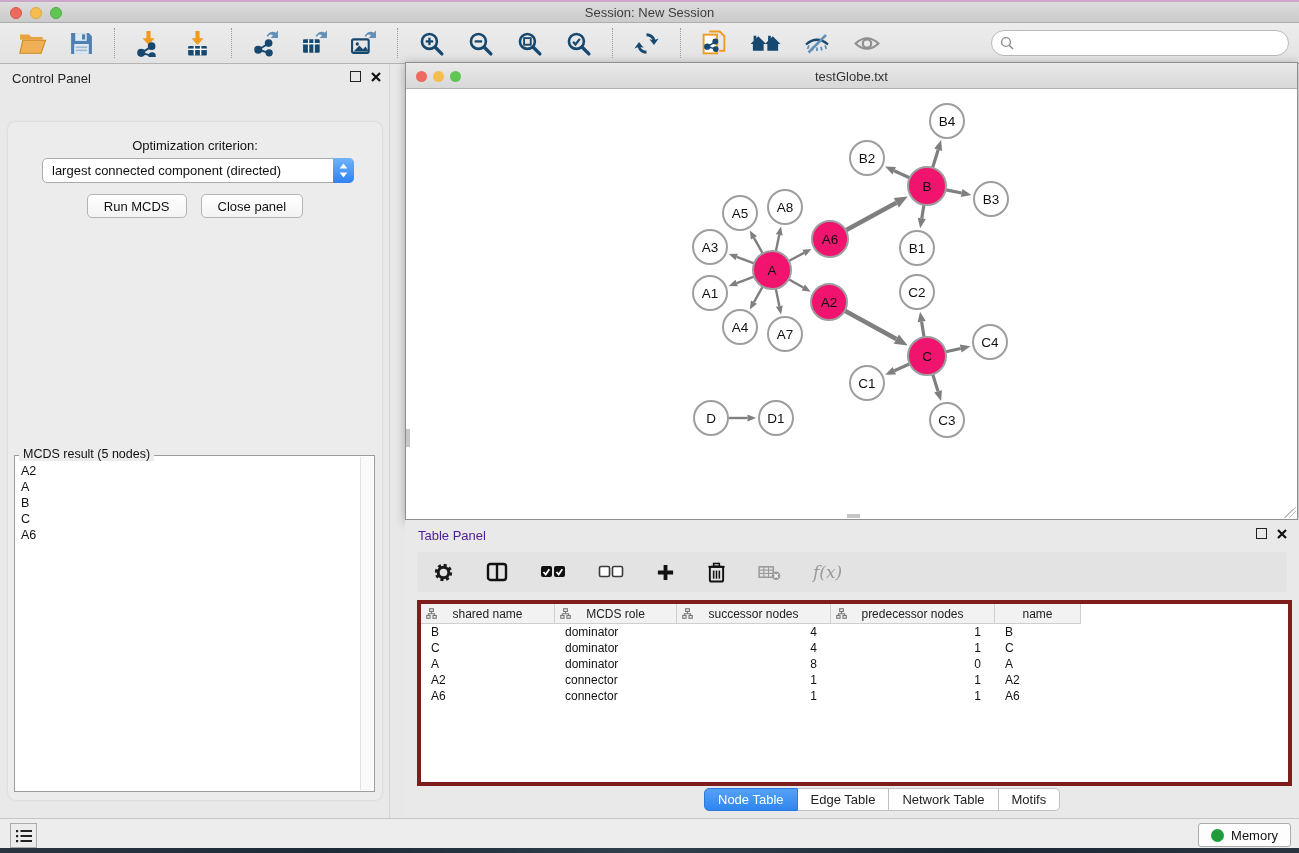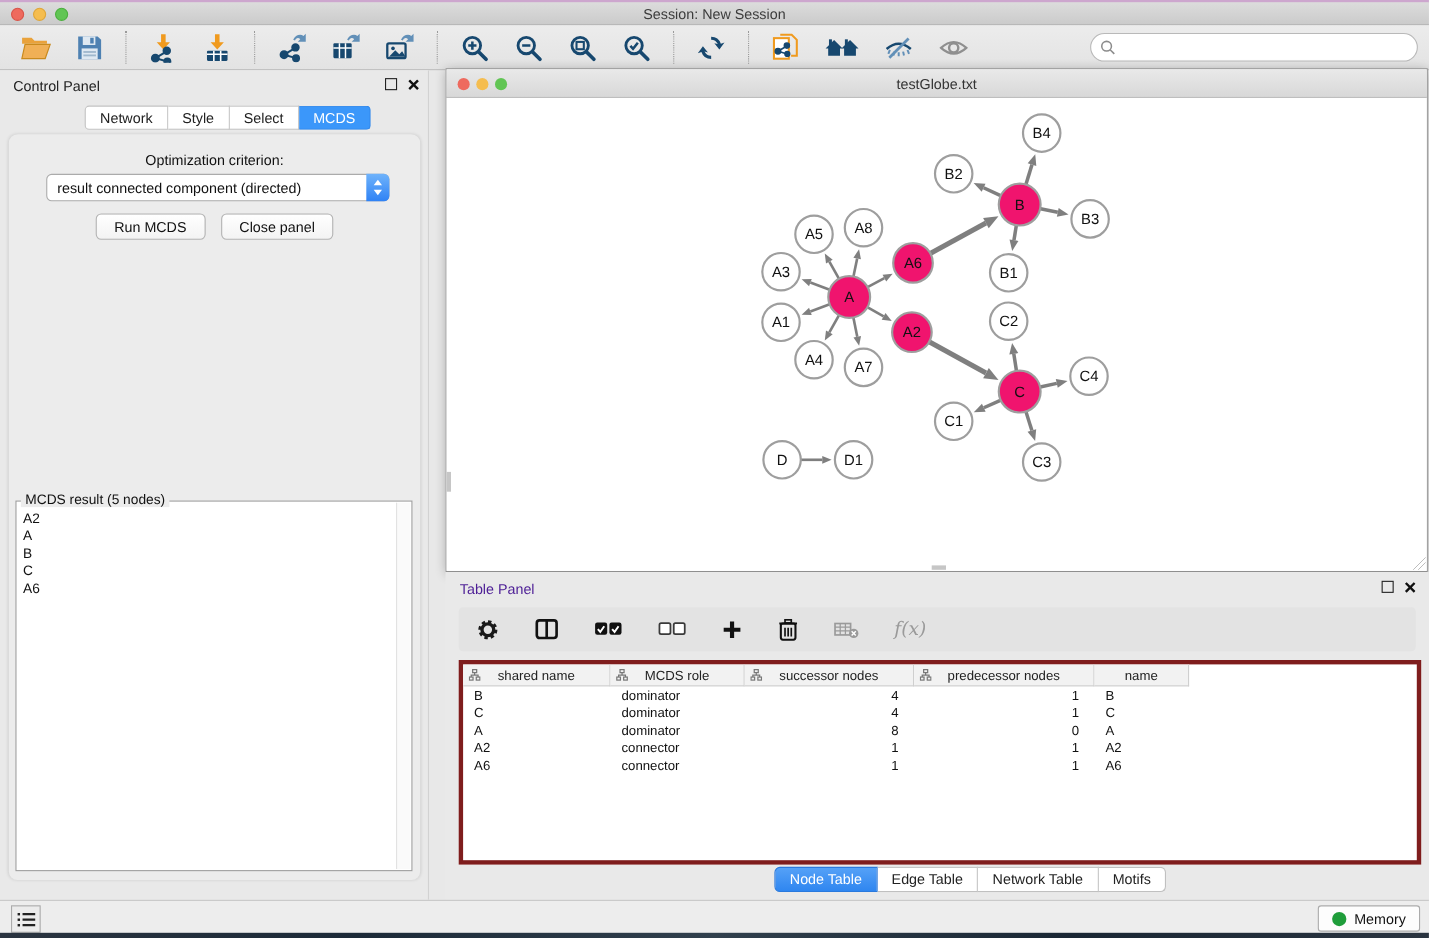--- a/index.html
+++ b/index.html
@@ -302,30 +302,24 @@
         <span class="cp-title">Control Panel</span>
         <span class="win-btns">
           <button class="float-btn"></button>
           <button class="close-btn">
             <svg width="10" height="10" viewBox="0 0 10 10">
                 <path d="M1 1 L9 9 M9 1 L1 9" stroke="#111" stroke-width="2.2"></path>
               </svg>
           </button>
         </span>
       </div>
-      <div class="cp-tabs">
-          <button class="cp-tab">Network</button>
-          <button class="cp-tab">Style</button>
-          <button class="cp-tab">Select</button>
-          <button class="cp-tab active">MCDS</button>
-        </div>
       <div class="cp-content">
         <div class="opt-label">Optimization criterion:</div>
         <div class="criterion-select">
-          <span class="sel-text">result connected component (directed)</span>
+          <span class="sel-text">largest connected component (directed)</span>
           <span class="stepper">
             <svg width="9" height="15" viewBox="0 0 9 15">
                 <path d="M4.5 0.5 L8.3 5.4 H0.7z" fill="#fff"></path>
                 <path d="M4.5 14.5 L8.3 9.6 H0.7z" fill="#fff"></path>
               </svg>
           </span>
         </div>
         <div class="cp-buttons">
           <button class="push-btn">Run MCDS</button>
           <button class="push-btn">Close panel</button>

